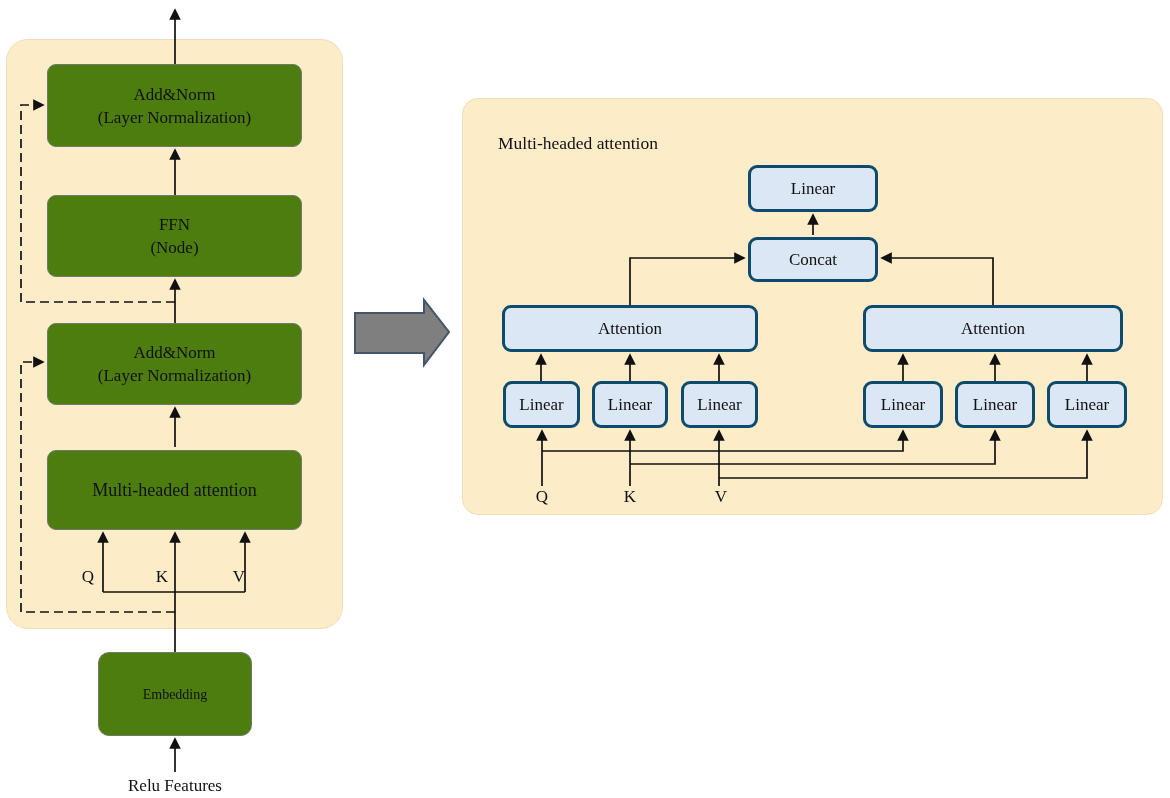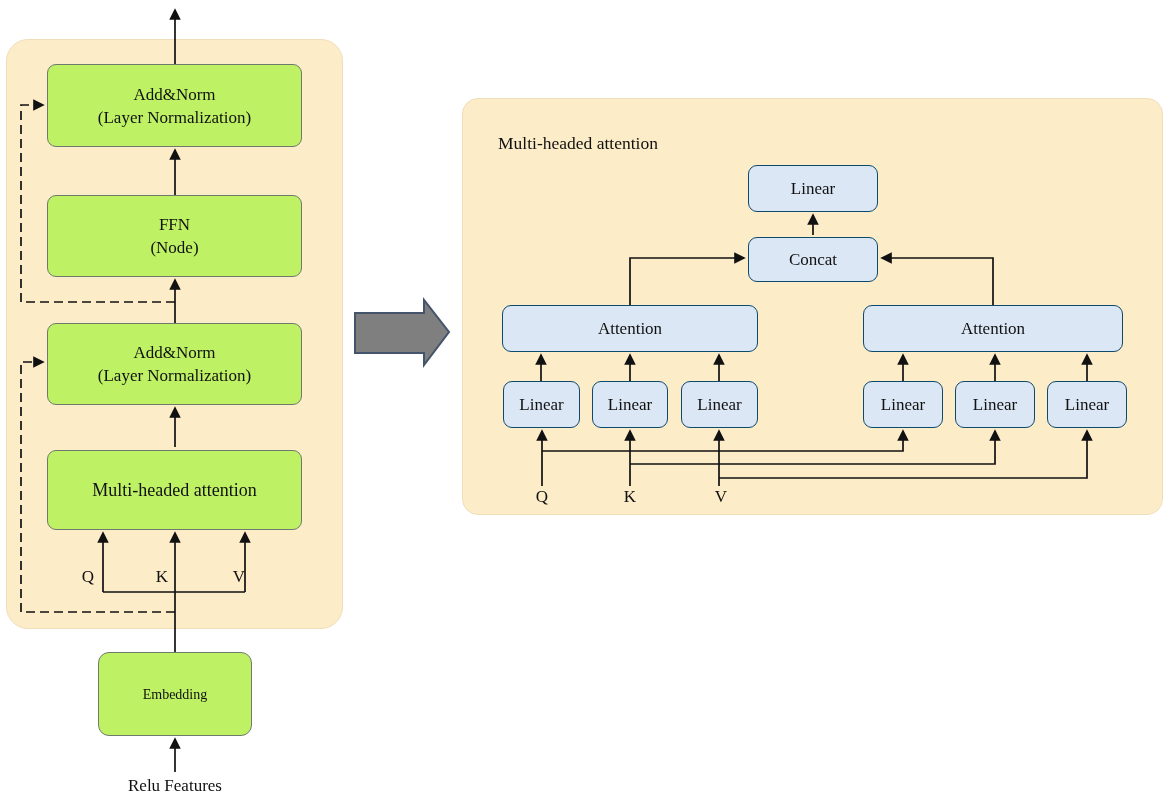--- a/index.html
+++ b/index.html
@@ -13,22 +13,22 @@
     box-sizing:border-box;
   }
   #left-panel{left:6px;top:39px;width:337px;height:590px;border-radius:22px;}
   #right-panel{left:462px;top:98px;width:701px;height:417px;border-radius:16px;}
   #connector-layer{position:absolute;left:0;top:0;z-index:2;pointer-events:none;}
   .box{
     position:absolute;z-index:3;box-sizing:border-box;
     display:flex;flex-direction:column;align-items:center;justify-content:center;
     font-size:17px;line-height:23px;text-align:center;
   }
-  .gbox{background:#bef264;border:1px solid #6f7a6f;border-radius:9px;}
-  .bbox{background:#dbe7f4;border:1px solid #0c4a6e;border-radius:9px;}
+  .gbox{background:#4d7c0f;border:1px solid #6f7a6f;border-radius:9px;}
+  .bbox{background:#dbe7f4;border:3px solid #0c4a6e;border-radius:9px;}
   .lbl{
     position:absolute;z-index:3;font-size:17px;text-align:center;line-height:22px;
     white-space:nowrap;
   }
   #right-title{font-size:17.5px;}
 </style>
 </head>
 <body>
 
 <div id="canvas">

